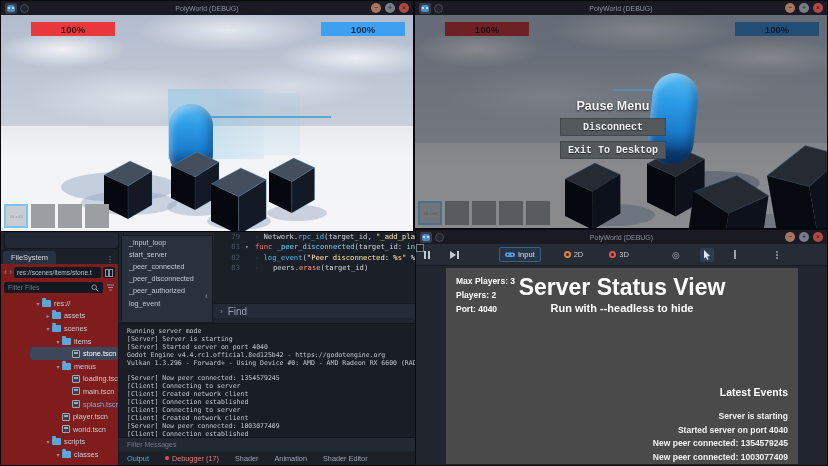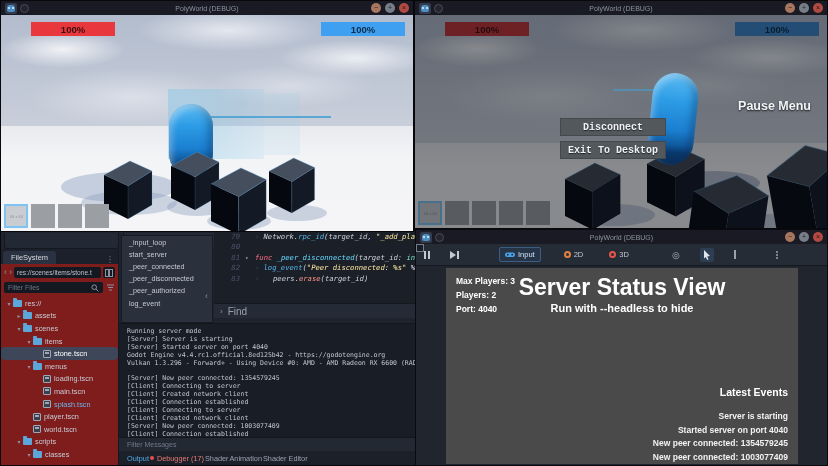--- a/index.html
+++ b/index.html
@@ -37,21 +37,21 @@
   .ray{position:absolute;height:2px;background:rgba(70,160,210,.85);}
   .notch{position:absolute;background:rgba(200,235,248,.6);}
   .tbox{position:absolute;background:linear-gradient(90deg,rgba(120,195,230,.42),rgba(130,200,235,.18));}
   .tbox2{position:absolute;background:rgba(140,205,235,.14);}
   .shadowsvg,.cubesvg{position:absolute;left:0;top:0;}
   .hotbar{position:absolute;left:3px;bottom:3px;display:flex;gap:3px;}
   .slot{width:24px;height:24px;background:#9b9ea3;box-sizing:border-box;}
   .slot.sel{background:#c9ccd0;border:2px solid #7ec3f2;display:flex;align-items:center;justify-content:center;}
   .slot.sel .phtxt{font-size:7px;color:#8f959c;transform:scale(.55);white-space:nowrap;}
   .dim{position:absolute;inset:0;background:rgba(6,8,14,.45);}
-  .pausemenu{position:absolute;left:0;right:16px;text-align:right;}
+  .pausemenu{position:absolute;left:0;right:16px;text-align:center;}
   .pm-title{font-size:12.5px;font-weight:bold;color:#f3f5f7;text-shadow:0 1px 2px rgba(0,0,0,.85);}
   .pm-btn{width:106px;height:18px;margin:5px auto 0;background:#53585d;border:1px solid #43484d;box-sizing:border-box;
           display:flex;align-items:center;justify-content:center;font-size:10px;font-weight:bold;color:#eef1f3;
           text-shadow:0 1px 1px rgba(0,0,0,.6);font-family:Liberation Mono, monospace;}
   
   #editor{left:0;top:230px;width:416px;height:236px;background:#1e232d;z-index:1;}
   .dockstrip{position:absolute;top:2px;height:16px;background:#232934;border:1px solid #141821;border-top:none;border-radius:0 0 3px 3px;box-sizing:border-box;}
   #fsdock{position:absolute;left:0;top:18px;bottom:0;width:118px;background:#7f1d1d;border-right:1px solid #151a22;box-sizing:border-box;}
   .fstabrow{height:15px;background:#1b202a;display:flex;align-items:flex-end;}
   .fstab{height:13px;background:#2a3140;border-radius:3px 3px 0 0;padding:0 8px;font-size:7.5px;color:#d6d9df;display:flex;align-items:center;margin-left:2px;}
@@ -59,49 +59,49 @@
   .navrow{height:16px;display:flex;align-items:center;padding:0 3px;gap:2px;}
   .chev{color:#8a92a2;font-size:9px;line-height:9px;}
   .pathbox{flex:1;height:11px;background:#141821;border-radius:2px;font-size:6.6px;color:#b9c0cc;line-height:11px;
            padding:0 3px;white-space:nowrap;overflow:hidden;}
   .splitbtn{width:12px;height:11px;background:#141821;border-radius:2px;position:relative;}
   .splitbtn:before{content:"";position:absolute;left:2px;top:2px;width:3px;height:6px;border:1px solid #8a92a2;}
   .splitbtn:after{content:"";position:absolute;right:2px;top:2px;width:3px;height:6px;border:1px solid #8a92a2;}
   .filterrow{height:15px;display:flex;align-items:center;padding:0 3px;gap:3px;}
   .filterbox{flex:1;height:11px;background:#141821;border-radius:2px;font-size:6.8px;color:#6d7585;line-height:11px;padding:0 4px;display:flex;align-items:center;}
   .mag{margin-left:auto;}
-  #fs-tree{position:absolute;left:0;right:0;top:48px;bottom:0;overflow:hidden;}
+  #fs-tree{position:absolute;left:0;right:0;top:48px;bottom:0;overflow:hidden;padding-left:29px;}
   .fs-row{display:flex;align-items:center;height:12.6px;font-size:7.3px;color:#c7ccd5;}
   .fs-row .arr{width:8px;font-size:6px;color:#8a92a2;text-align:center;flex:none;}
   .fs-row .lbl{margin-left:3px;white-space:nowrap;}
   .fs-row.sel{background:#3d4759;border-radius:4px;} .fs-row.sel .lbl{color:#fff;}
   .fs-row.accent .lbl{color:#6fb3e6;}
   .fi-folder{flex:none;width:9px;height:7px;background:#5ba7d9;border-radius:1px;position:relative;}
   .fi-folder:before{content:"";position:absolute;top:-2px;left:0;width:4px;height:2px;background:#5ba7d9;border-radius:1px 1px 0 0;}
   .fi-file{flex:none;width:8px;height:8px;border:1px solid #9fa8b6;border-radius:1px;box-sizing:border-box;position:relative;background:#39414e;}
   .fi-file:before{content:"";position:absolute;left:1px;top:1px;right:1px;height:2px;background:#9fa8b6;}
   #fnpanel{position:absolute;left:120px;top:4px;width:92px;height:88px;background:#2a303c;border:1px solid #161a22;box-sizing:border-box;overflow:hidden;}
   .fn-row{height:12.2px;display:flex;align-items:center;padding-left:7px;font-size:7.2px;color:#c6cbd4;white-space:nowrap;}
   #codepanel{position:absolute;left:213px;top:0;right:0;height:72px;background:#1b2028;overflow:hidden;}
-  .code-line{display:flex;align-items:center;height:10.5px;font-family:"DejaVu Sans Mono",monospace;font-size:7.2px;white-space:pre;font-style:italic;}
+  .code-line{display:flex;align-items:center;height:10.5px;font-family:"DejaVu Sans Mono",monospace;font-size:7.2px;white-space:pre;}
   .code-line .lnum{width:26px;text-align:right;padding-right:5px;color:#49536a;flex:none;}
   .code-line .fold{width:10px;color:#8f97a6;font-size:6px;flex:none;}
   .tabg{display:inline-block;width:18px;color:#39445a;}
   .tk-base{color:#ccd2dc;} .tk-kw{color:#ff7085;} .tk-fn{color:#66d9ff;} .tk-call{color:#57b3e8;}
   .tk-str{color:#ffe8a3;} .tk-type{color:#7ce8d5;} .tk-bi{color:#ff938a;}
   .collapser{position:absolute;left:204px;top:60px;color:#8a92a2;font-size:9px;}
   #findbar{position:absolute;left:213px;right:0;top:72px;height:15px;background:#252b36;border-top:1px solid #14181f;
            display:flex;align-items:center;padding:0 6px;gap:5px;box-sizing:border-box;}
   #findbar .fx{color:#8a92a2;font-size:8px;} #findbar .ft{font-size:10px;color:#9aa1ae;}
   #outpanel{position:absolute;left:118px;right:0;top:92px;height:114px;background:#191e26;border-top:1px solid #12161d;
             padding:4px 0 0 8px;box-sizing:border-box;overflow:hidden;}
   .con-line{font-family:"DejaVu Sans Mono",monospace;font-size:6.5px;line-height:7.9px;color:#c2c7cf;white-space:pre;}
   #filterbar{position:absolute;left:118px;right:0;top:206px;height:14px;background:#232933;border-top:1px solid #12161d;
              display:flex;align-items:center;padding-left:8px;font-size:7px;color:#707a8a;box-sizing:border-box;}
-  #bottombar{position:absolute;left:118px;right:0;top:220px;bottom:0;background:#1b2029;display:flex;align-items:center;padding-left:8px;gap:1px;}
+  #bottombar{position:absolute;left:118px;right:0;top:220px;bottom:0;background:#1b2029;display:flex;align-items:center;padding-left:8px;gap:16px;}
   .btab{font-size:7.3px;color:#9aa2b0;display:flex;align-items:center;gap:3px;}
   .btab.active{color:#4fa9e8;} .btab.error{color:#e87a74;}
   .btab .dot{width:4px;height:4px;border-radius:50%;background:#e84f4f;}
   
   #winserver{left:415px;top:229px;width:413px;height:237px;background:#1e232d;z-index:3;border:1px solid #0a0b10;}
   #srv-toolbar{position:absolute;left:0;right:0;top:14px;height:22px;background:#262c36;border-bottom:1px solid #141821;
                display:flex;align-items:center;padding:0 8px;gap:20px;box-sizing:border-box;}
   .tsep{width:1px;height:12px;background:#3a4250;}
   .icobtn{display:flex;align-items:center;justify-content:center;}
   .pauseico{display:flex;gap:2px;} .pauseico i{width:2px;height:8px;background:#c3c9d2;}
@@ -377,21 +377,20 @@
         <div class="fn-row">start_server</div>
         <div class="fn-row">_peer_connected</div>
         <div class="fn-row">_peer_disconnected</div>
         <div class="fn-row">_peer_authorized</div>
         <div class="fn-row">log_event</div>
       </div>
     <span class="collapser">‹</span>
 
     <div id="codepanel">
         <div class="code-line"><span class="lnum">79</span><span class="fold"></span><span class="tabg">›</span><span class="tk-base">Network</span><span class="tk-base">.</span><span class="tk-call">rpc_id</span><span class="tk-base">(target_id, </span><span class="tk-str">"_add_pla</span></div>
-        <div class="code-line"><span class="lnum">80</span><span class="fold"></span></div>
         <div class="code-line"><span class="lnum">81</span><span class="fold">▾</span><span class="tk-kw">func </span><span class="tk-fn">_peer_disconnected</span><span class="tk-base">(target_id: </span><span class="tk-type">int</span></div>
         <div class="code-line"><span class="lnum">82</span><span class="fold"></span><span class="tabg">›</span><span class="tk-call">log_event</span><span class="tk-base">(</span><span class="tk-str">"Peer disconnected: %s"</span><span class="tk-base"> %</span></div>
         <div class="code-line"><span class="lnum">83</span><span class="fold"></span><span class="tabg">›</span><span class="tk-base">peers.</span><span class="tk-bi">erase</span><span class="tk-base">(target_id)</span></div>
       </div>
     <div id="findbar">
       <span class="fx">›</span>
       <span class="ft">Find</span>
     </div>
 
     <div id="outpanel">

